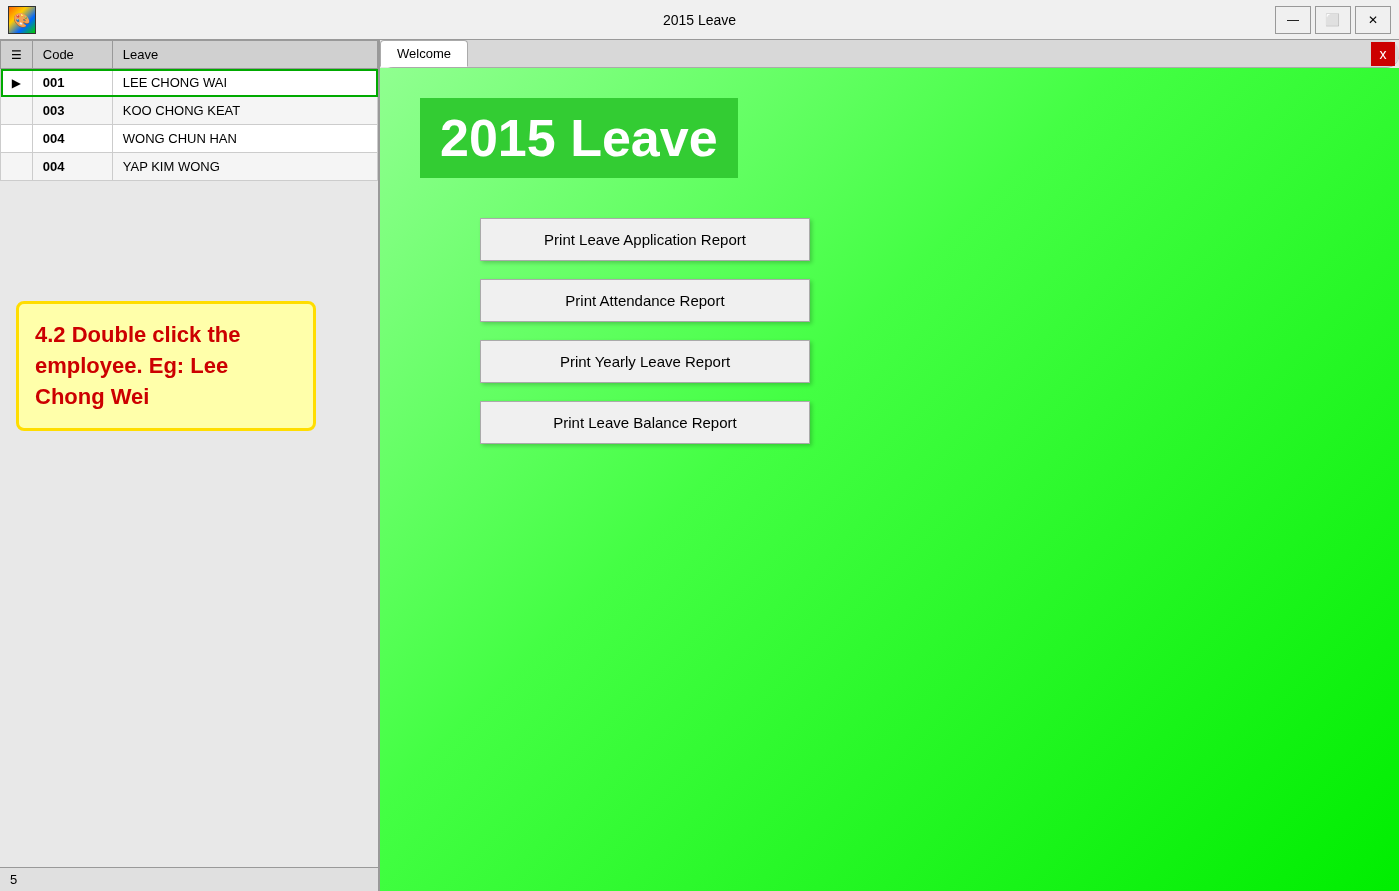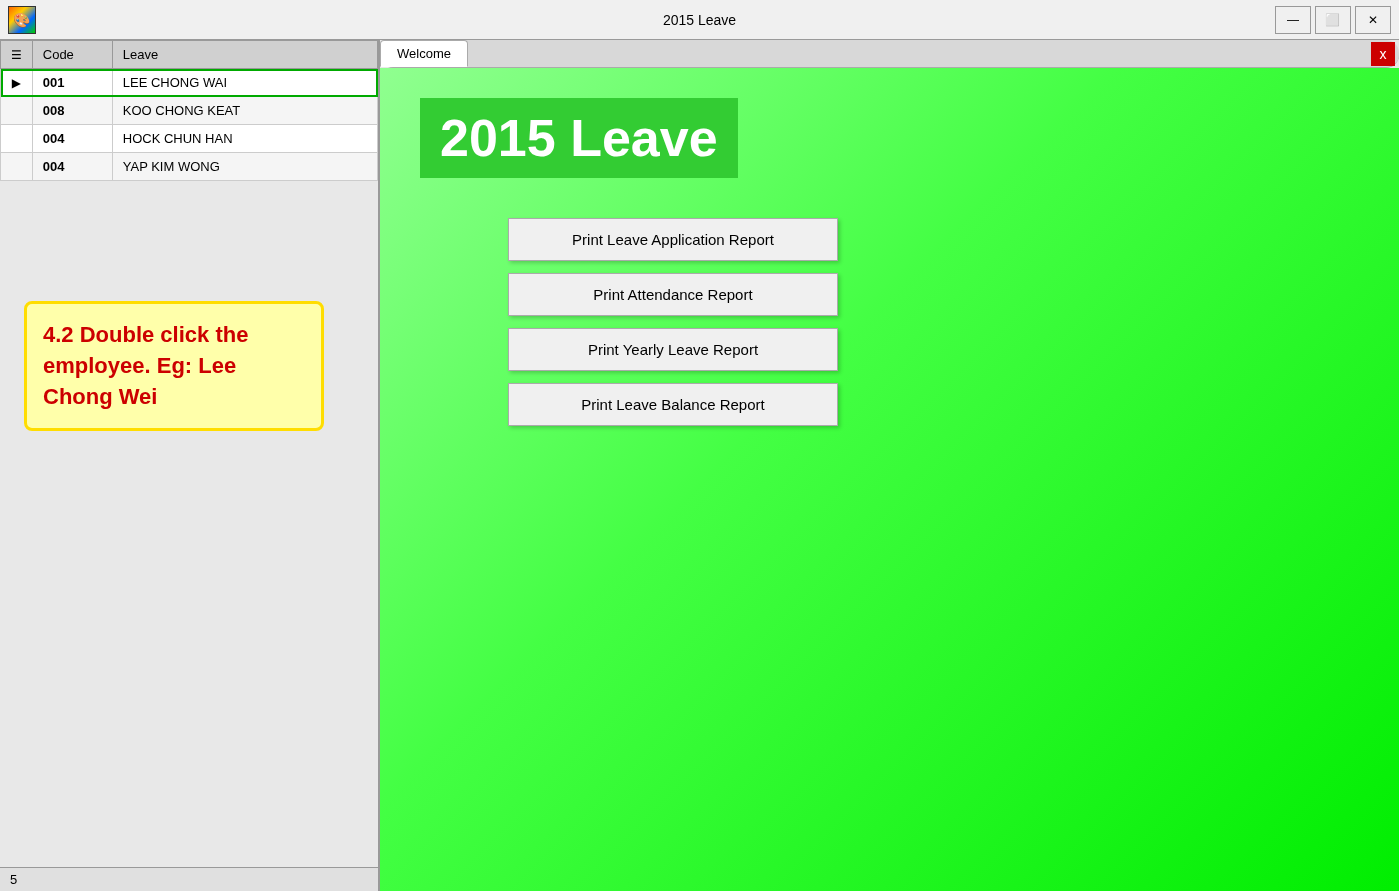--- a/index.html
+++ b/index.html
@@ -120,21 +120,21 @@
     .col-code {
       width: 80px;
       font-weight: bold;
     }
     .table-container {
       flex-shrink: 0;
     }
 
     
     .tooltip-box {
-      margin: 24px;
+      margin: 16px;
       border: 3px solid #ffdd00;
       background: #ffffaa;
       border-radius: 8px;
       padding: 16px;
       font-size: 22px;
       font-weight: bold;
       color: #cc0000;
       line-height: 1.4;
       width: 300px;
       margin-top: 120px;
@@ -210,22 +210,22 @@
       color: white;
       font-size: 52px;
       font-weight: bold;
       padding: 10px 20px;
       margin-bottom: 40px;
       font-family: Arial, sans-serif;
     }
     .report-buttons {
       display: flex;
       flex-direction: column;
-      gap: 12px;
-      margin-left: 88px;
+      gap: 18px;
+      margin-left: 60px;
     }
     .report-btn {
       width: 330px;
       padding: 12px 20px;
       background: #f0f0f0;
       border: 1px solid #aaa;
       font-size: 15px;
       cursor: pointer;
       text-align: center;
       box-shadow: 2px 2px 4px rgba(0,0,0,0.2);
@@ -260,27 +260,27 @@
         </thead>
         <tbody id="employee-tbody">
 
         <tr class="selected">
               <td class="row-indicator">▶</td>
               <td class="col-code">001</td>
               <td>LEE CHONG WAI</td>
             </tr>
             <tr>
               <td class="row-indicator"></td>
-              <td class="col-code">008</td>
+              <td class="col-code">003</td>
               <td>KOO CHONG KEAT</td>
             </tr>
             <tr>
               <td class="row-indicator"></td>
               <td class="col-code">004</td>
-              <td>HOCK CHUN HAN</td>
+              <td>WONG CHUN HAN</td>
             </tr>
             <tr>
               <td class="row-indicator"></td>
               <td class="col-code">004</td>
               <td>YAP KIM WONG</td>
             </tr>
           </tbody>
       </table>
     </div>
 

